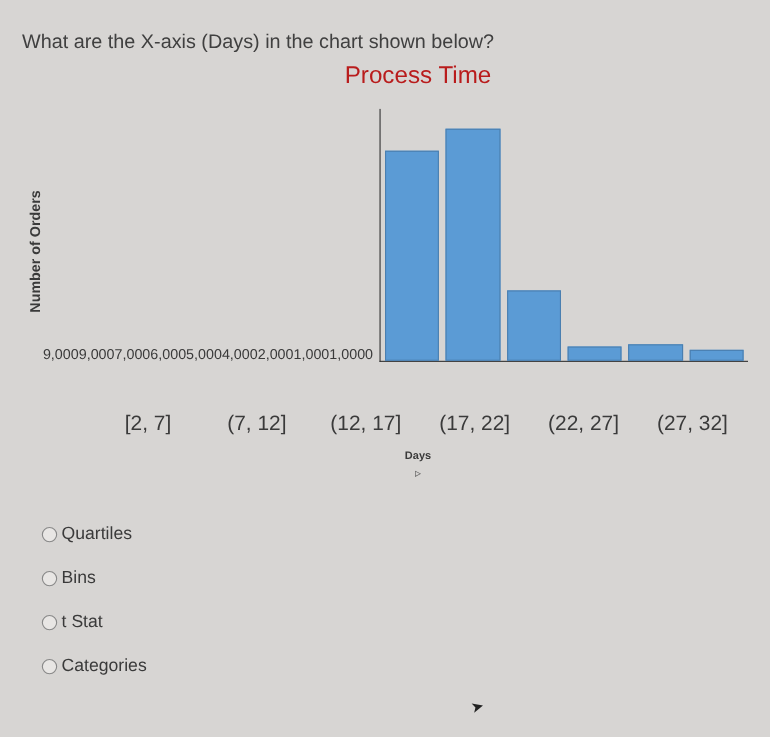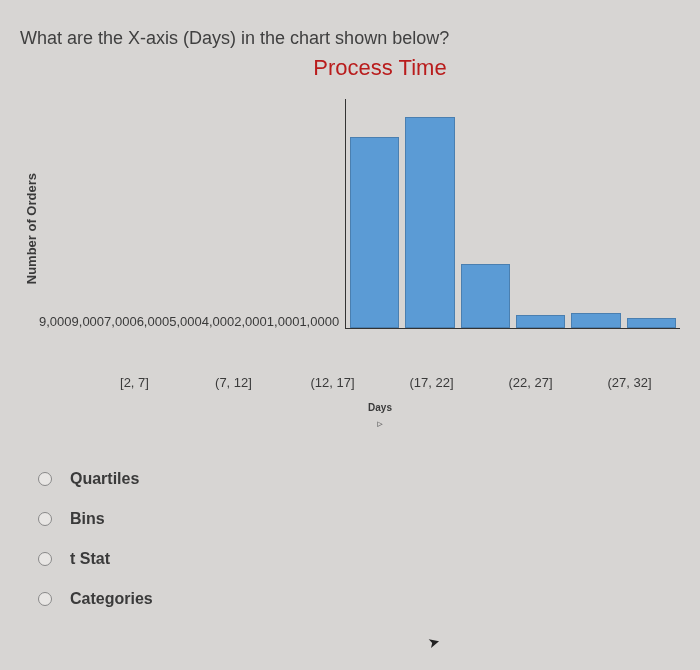--- a/index.html
+++ b/index.html
@@ -80,21 +80,21 @@
   }
   .xticks {
     display: flex;
     margin-left: 64px;
     padding: 8px 4px 0 4px;
     gap: 6px;
   }
   .xtick {
     flex: 1;
     text-align: center;
-    font-size: 13px;
+    font-size: 19px;
     color: #3a3a3a;
   }
   .xlabel {
     text-align: center;
     font-size: 10px;
     font-weight: 600;
     color: #3a3a3a;
     margin-top: 12px;
     padding-left: 60px;
   }
@@ -105,23 +105,22 @@
     padding-left: 60px;
     margin-top: 4px;
   }
   .options {
     margin-top: 40px;
     padding-left: 18px;
   }
   .option {
     display: flex;
     align-items: center;
-    gap: 18px;
+    gap: 4px;
     margin-bottom: 22px;
-    font-weight: bold;
   }
   .radio {
     width: 14px;
     height: 14px;
     border: 1.5px solid #888;
     border-radius: 50%;
     background: #e8e6e4;
   }
   .opt-label {
     font-size: 16px;

